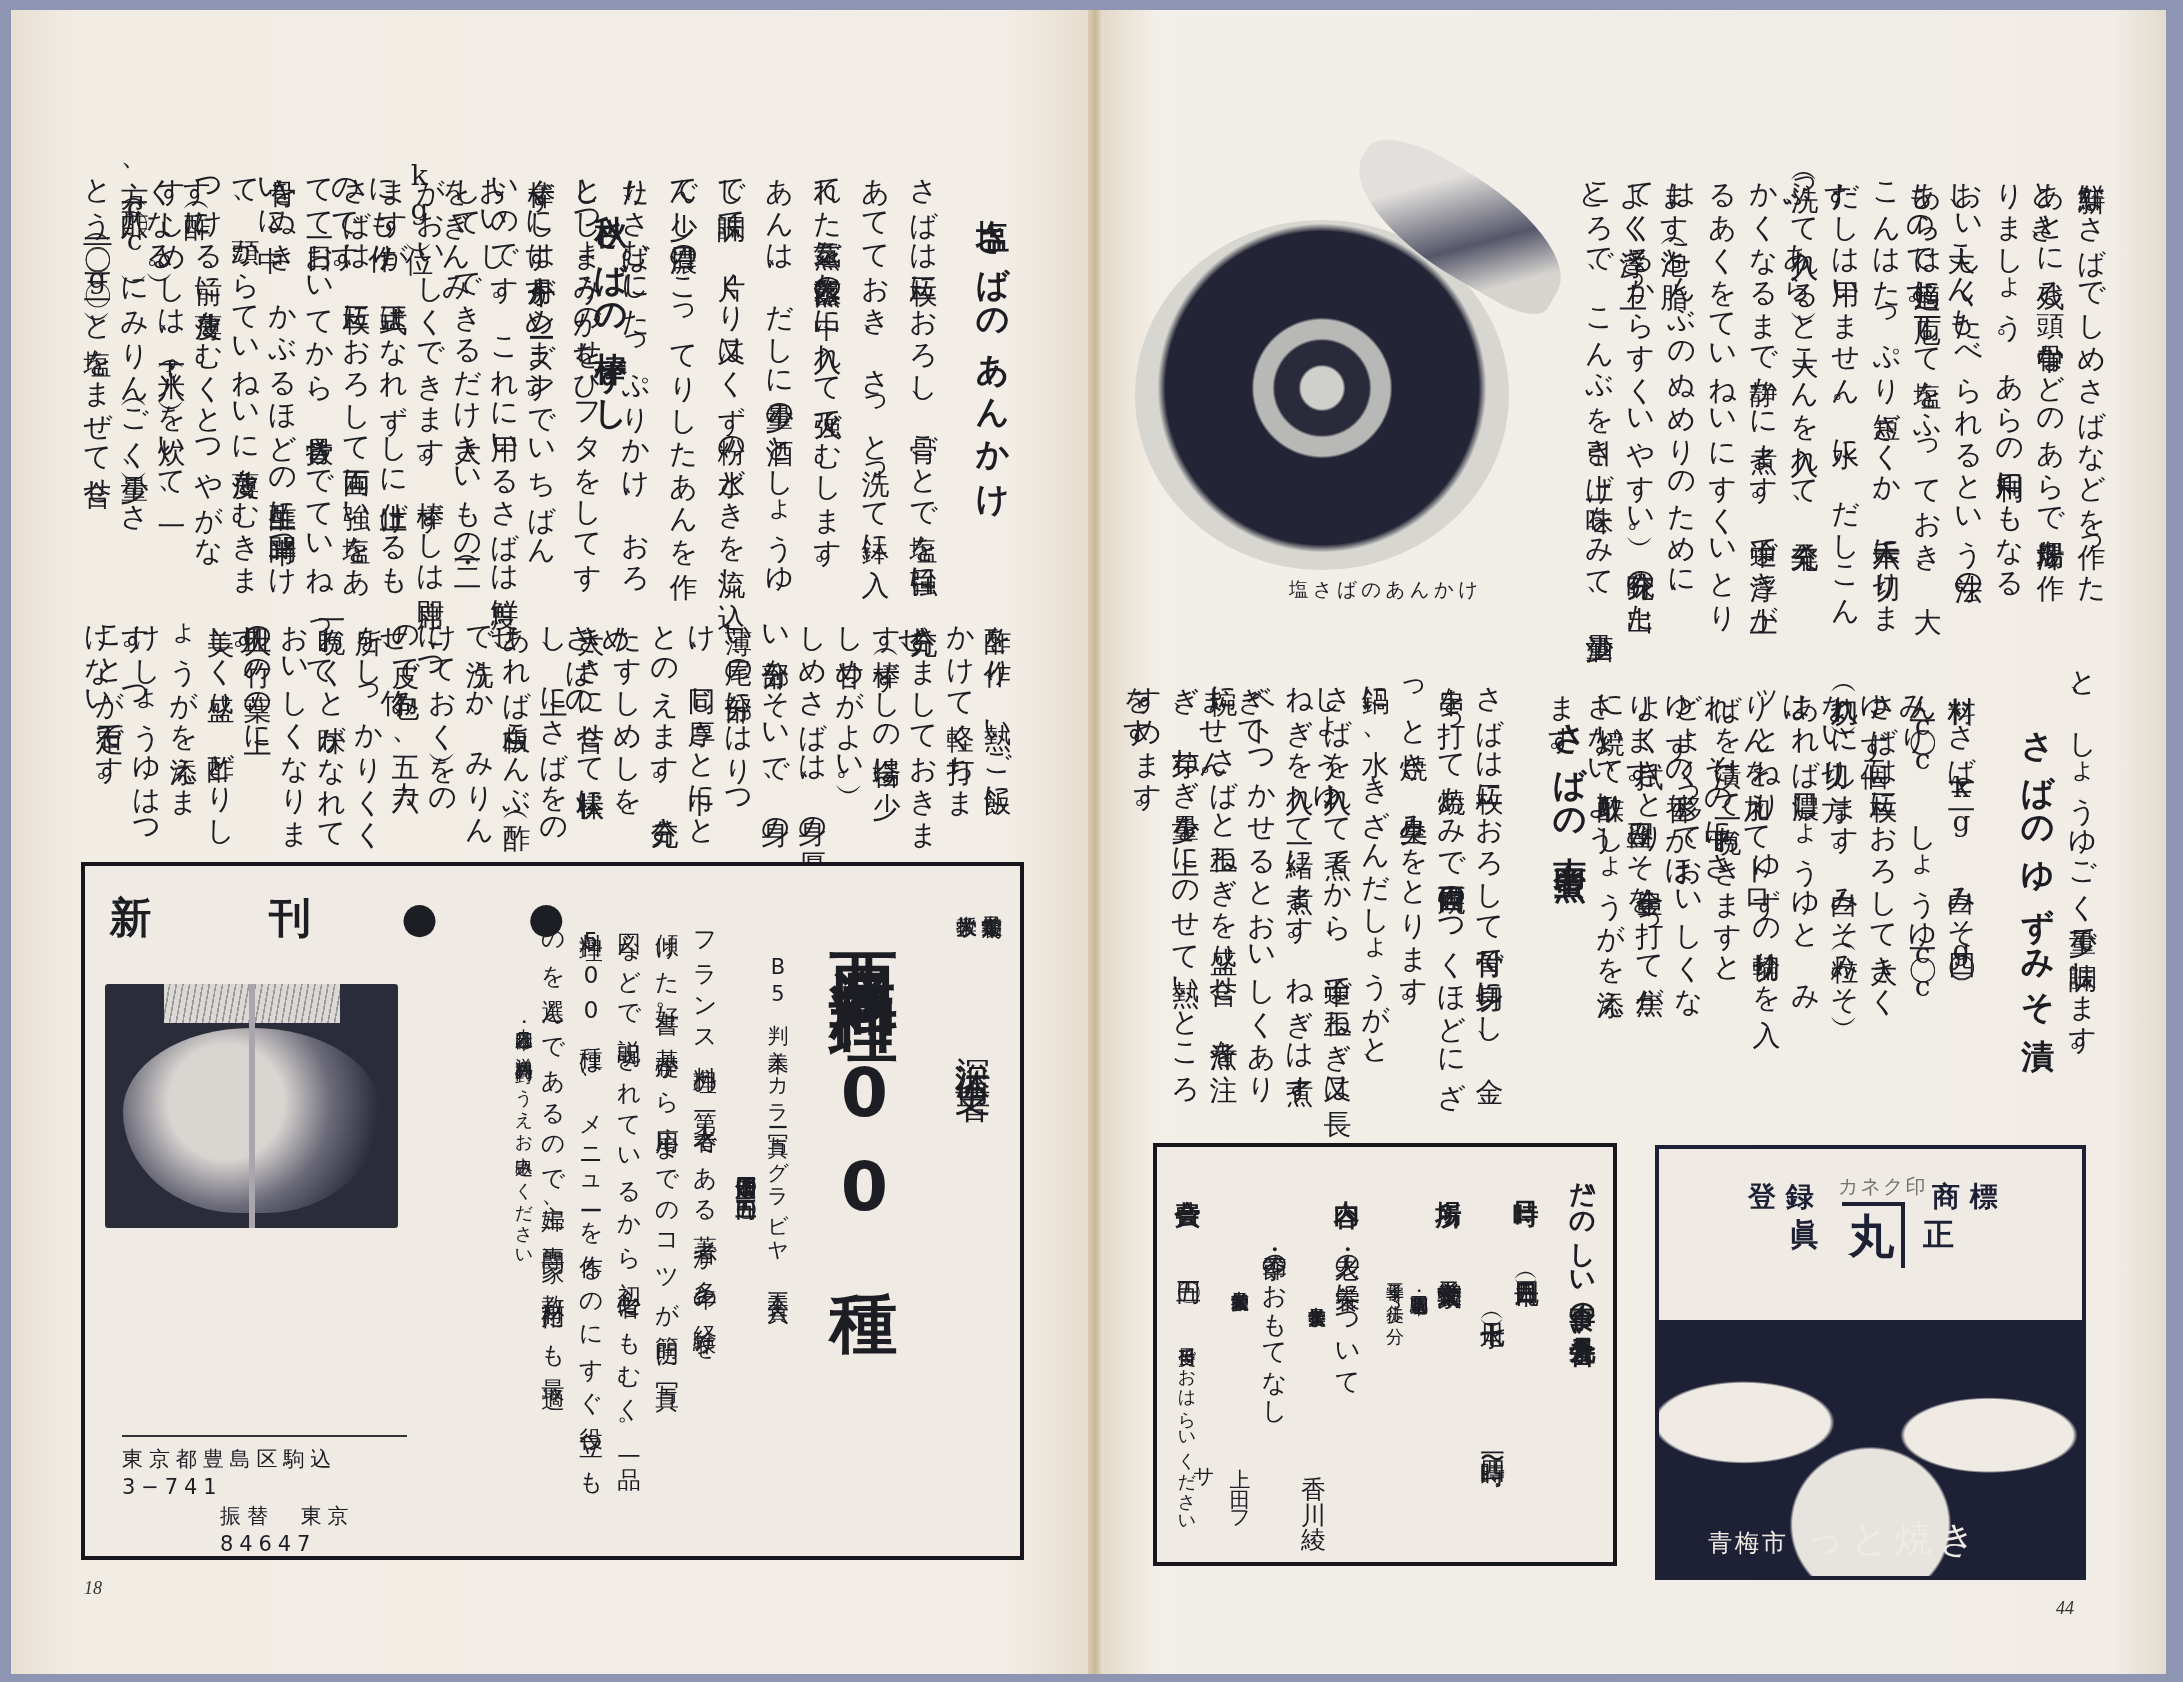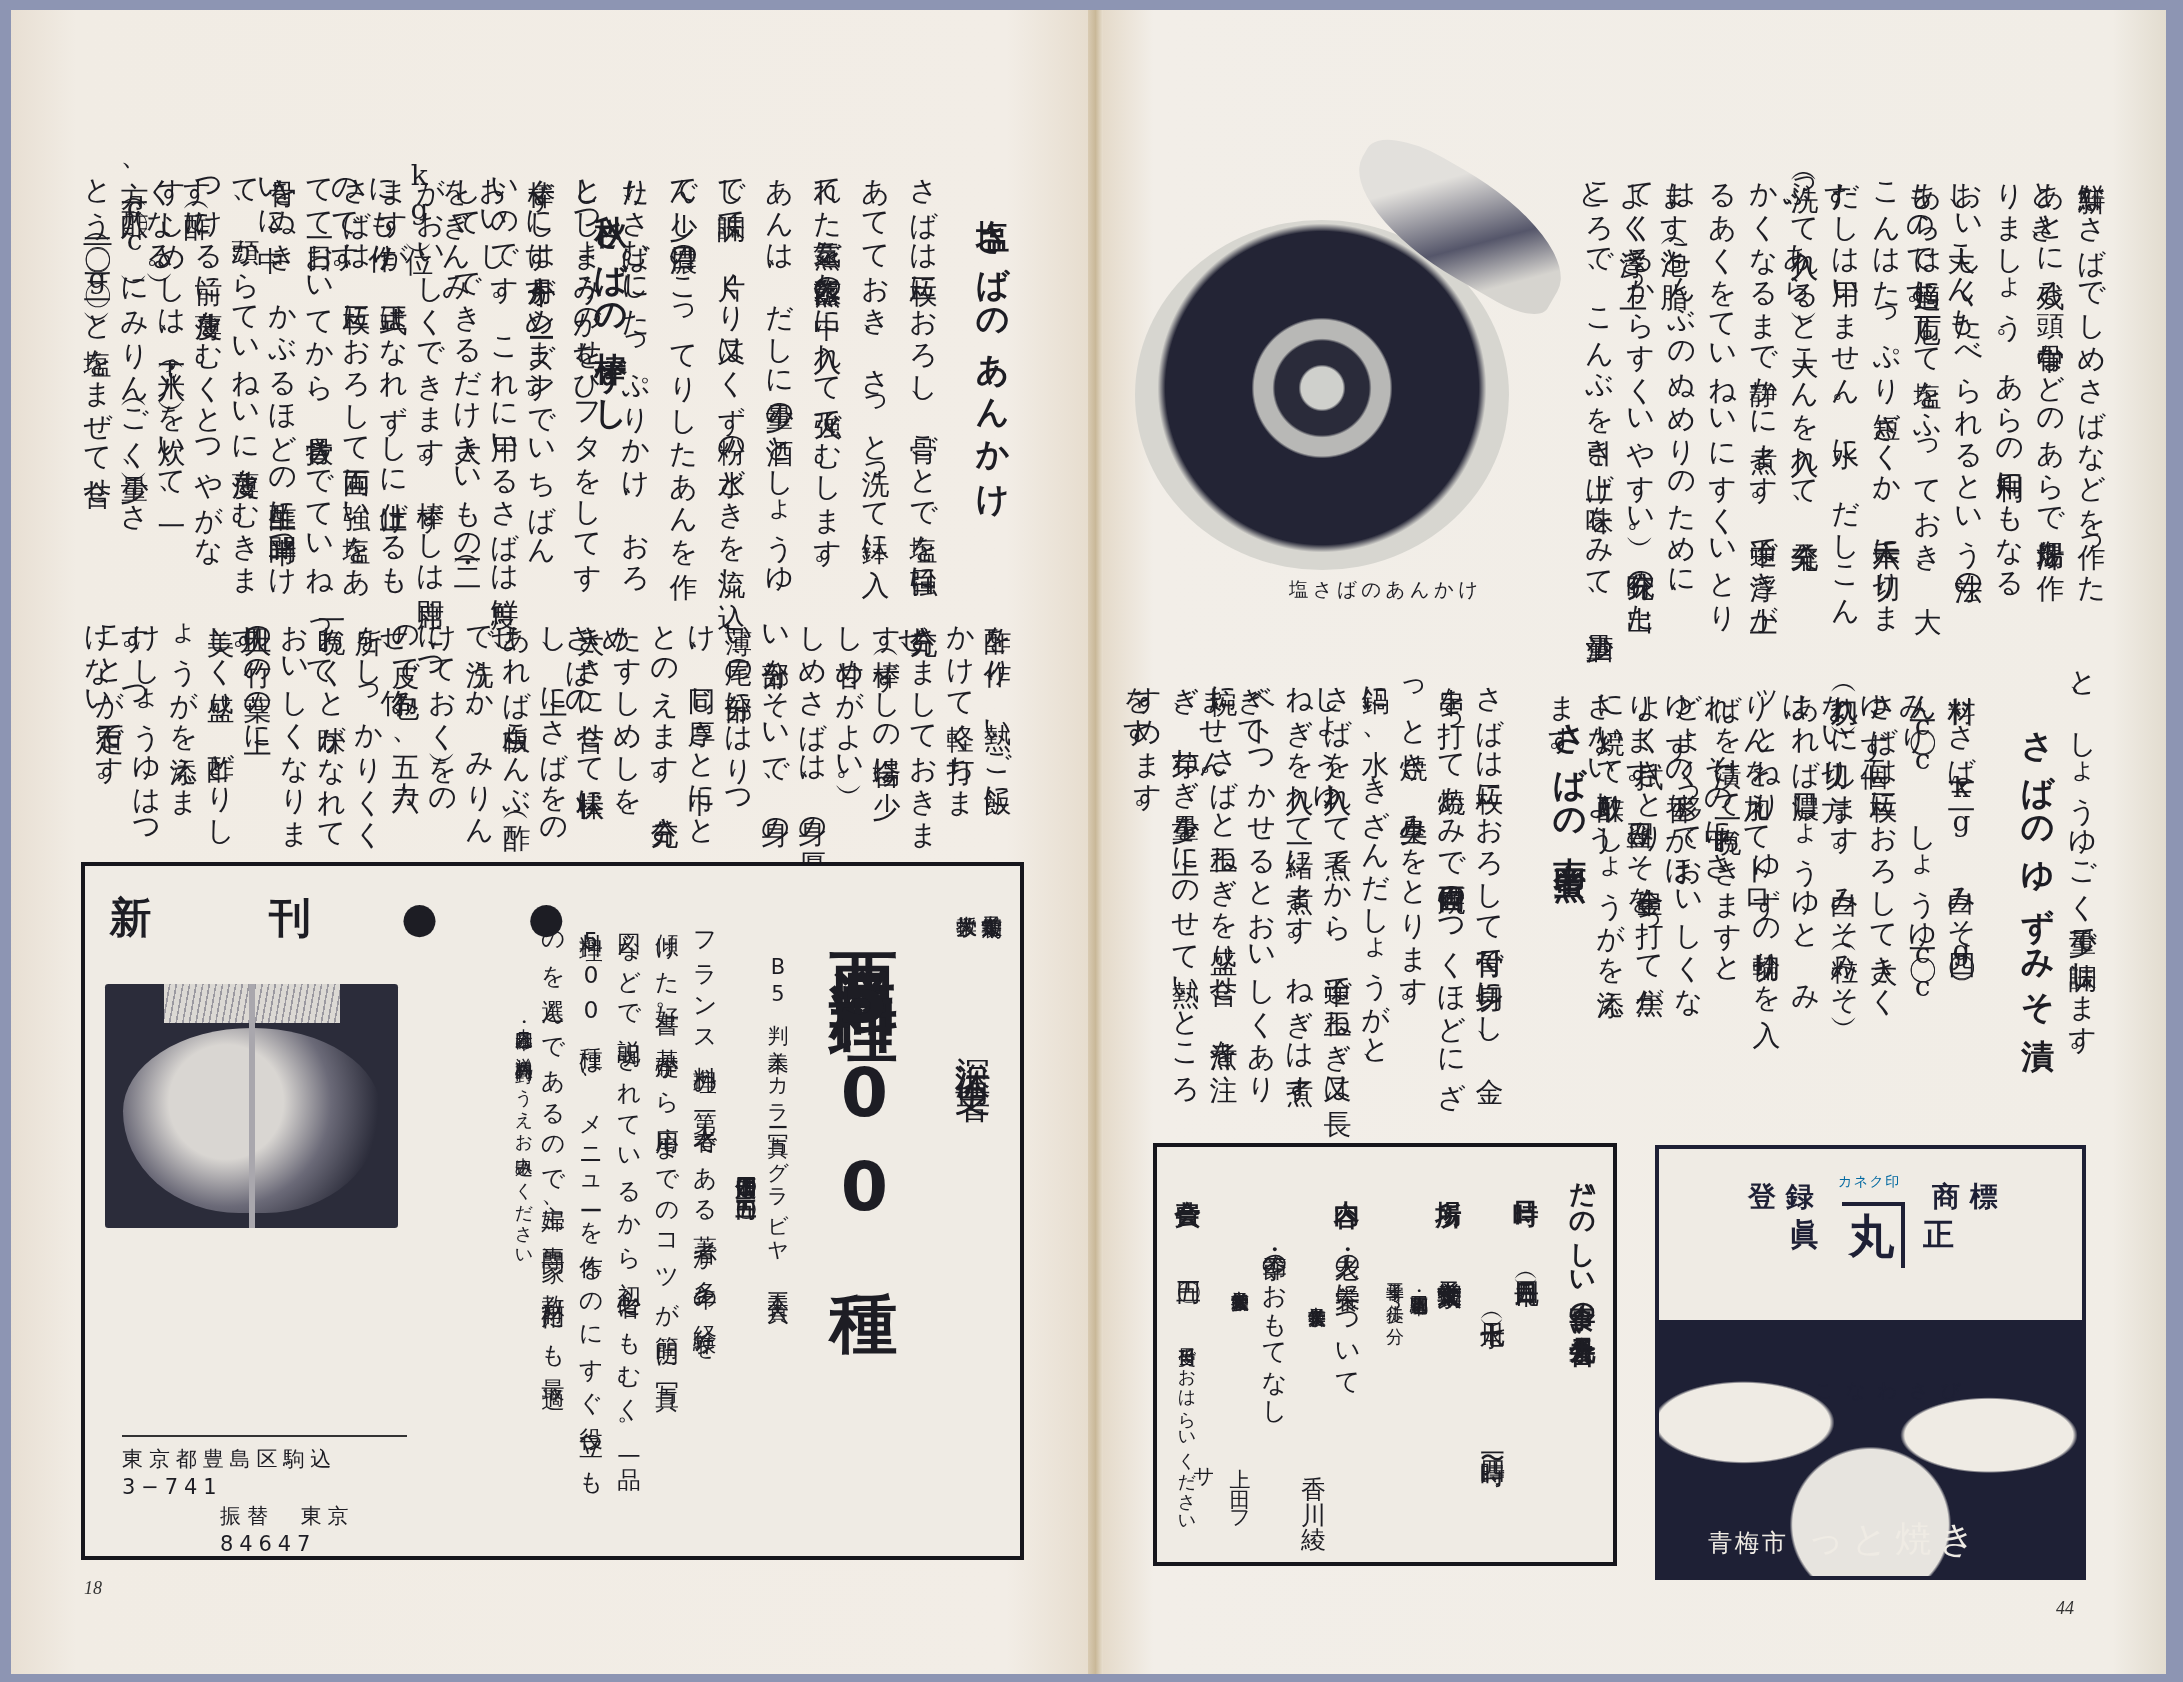--- a/index.html
+++ b/index.html
@@ -210,21 +210,21 @@
   <div class="vt n-small" style="right:358px;top:130px;">女子栄養短大助教授</div>
   <div class="vt n-body" style="right:355px;top:305px;font-size:21px;">上　田　フ　サ</div>
   <div class="vt n-strong" style="right:403px;top:33px;">会費</div>
   <div class="vt n-body" style="right:403px;top:114px;">五〇円</div>
   <div class="vt n-small" style="right:411px;top:187px;">当日受付でおはらいください</div>
 </div>
 
 <div class="wasabi" style="left:1655px;top:1145px;width:423px;height:427px;">
   <div class="plants"></div>
   <div class="w-top" style="left:89px;top:28.5px;">登録</div>
-  <div style="position:absolute;left:179px;top:24.4px;font-size:14px;color:#0369a1;font-family:'DejaVu Sans',sans-serif;letter-spacing:0.1em;">カネク印</div>
+  <div style="position:absolute;left:179px;top:24.4px;font-size:20px;color:#737373;font-family:'DejaVu Sans',sans-serif;letter-spacing:0.1em;">カネク印</div>
   <div class="w-top" style="left:273px;top:28.5px;">商標</div>
   <div class="w-top" style="left:130px;top:65px;font-size:31px;">眞</div>
   <div class="w-mark" style="left:183px;top:53px;border-top:4.9px solid #1e2035;border-right:4.9px solid #1e2035;padding:0 6.5px;">丸</div>
   <div class="w-top" style="left:264px;top:65px;font-size:31px;">正</div>
   <div class="w-kana" style="left:155px;top:228px;">こなわさび</div>
   <div class="w-shop" style="left:49px;top:366px;">
     <small>青梅市</small>
     <span>っと焼き</span>
   </div>
 </div>

